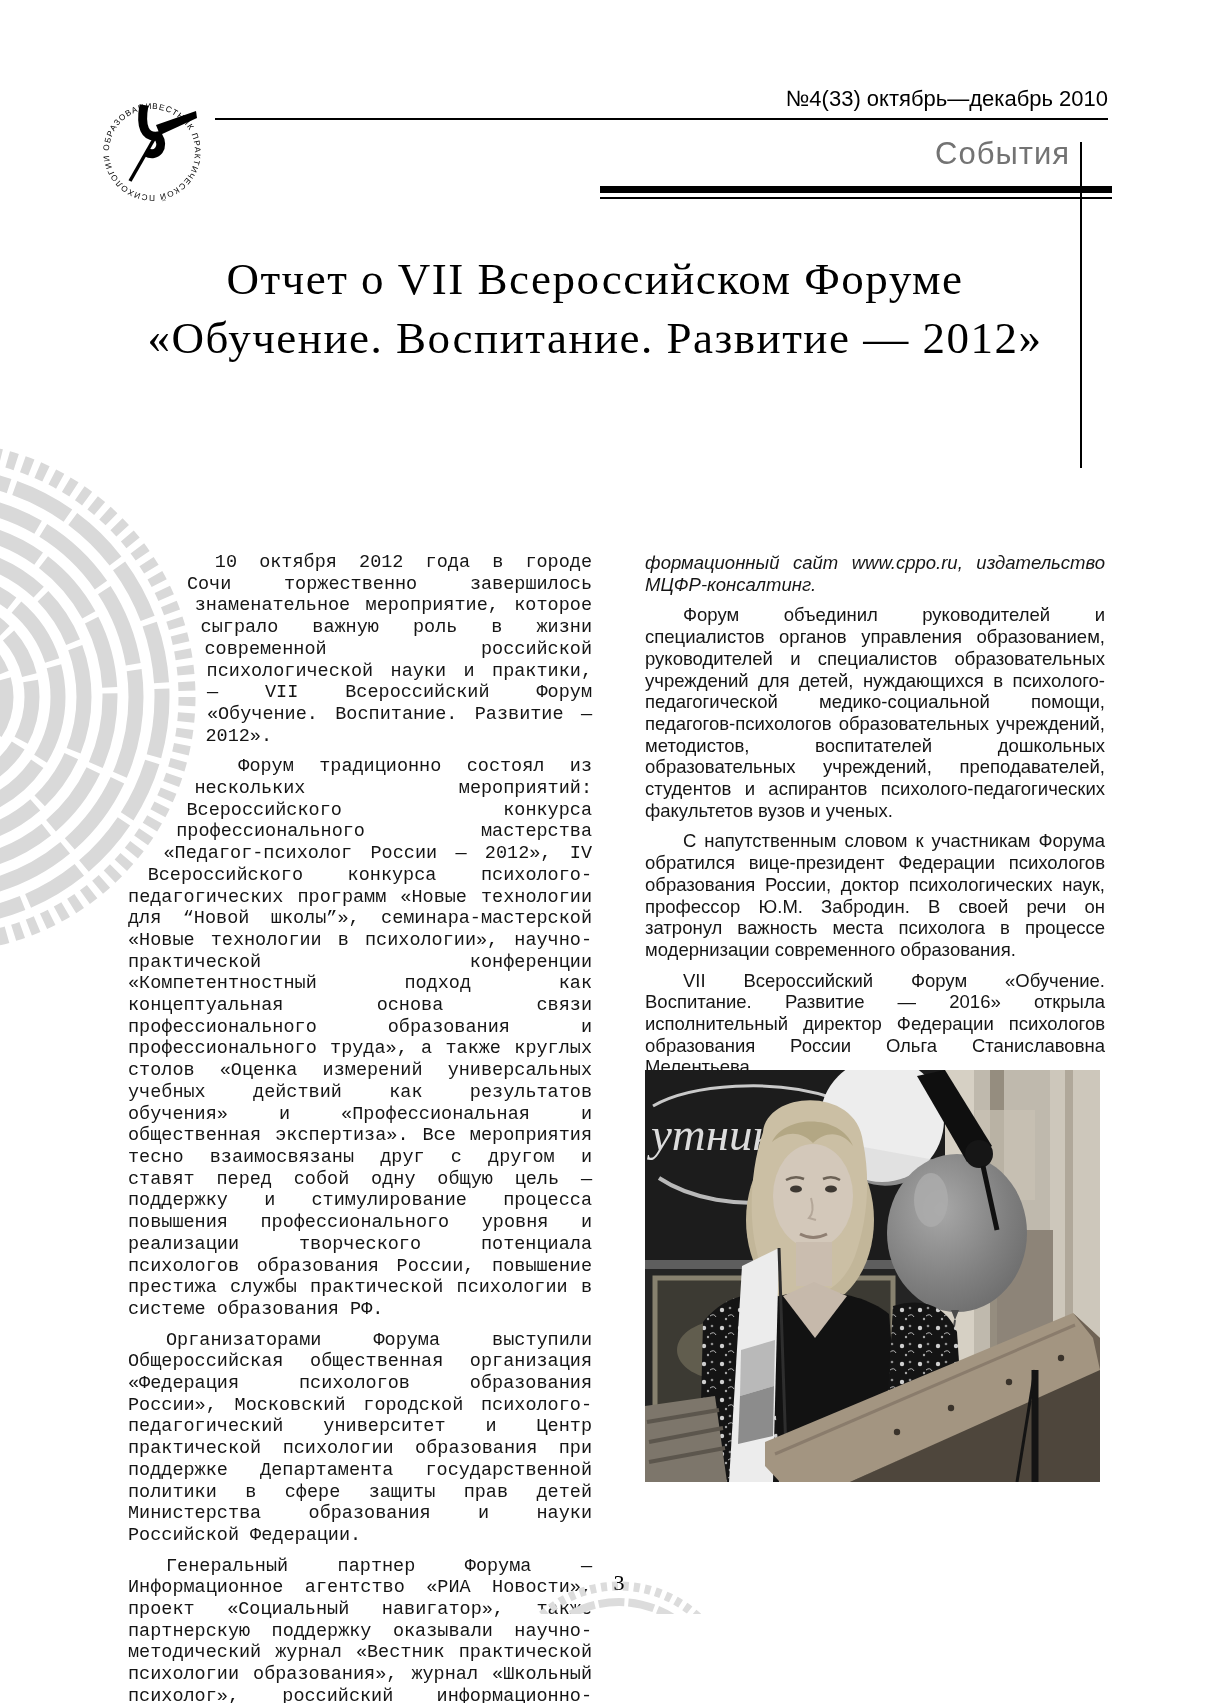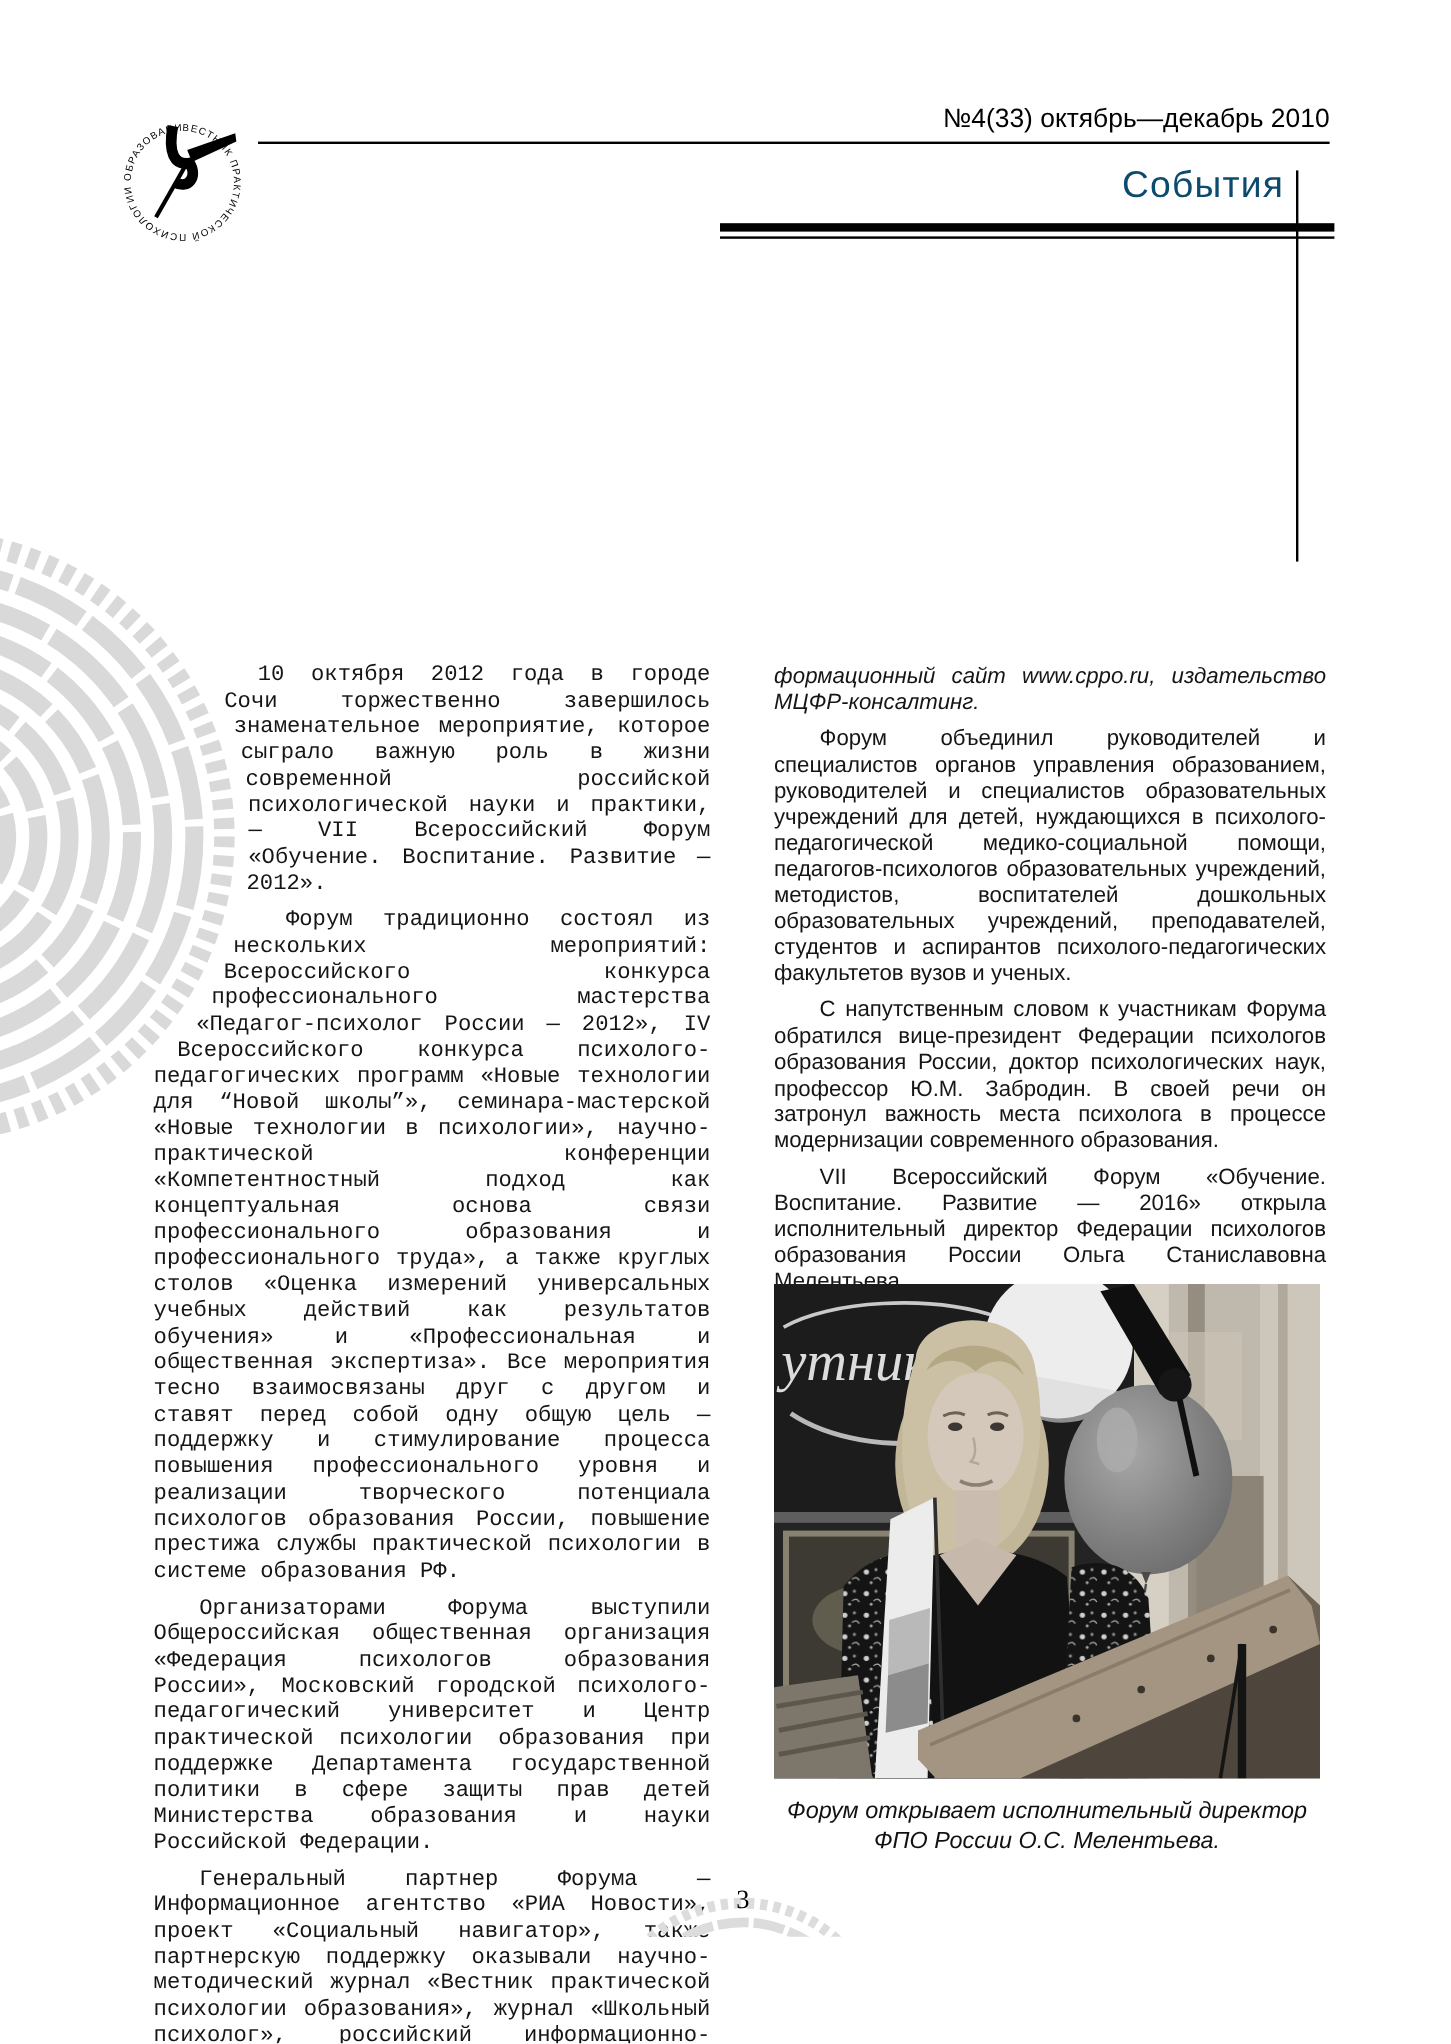--- a/index.html
+++ b/index.html
@@ -8,21 +8,21 @@
     overflow:hidden; font-family:"Liberation Sans", sans-serif; color:#141414;
   }
   
   .issue{
     position:absolute; top:86px; left:0; width:1108px; text-align:right;
     font-size:22px; letter-spacing:0; color:#000;
   }
   .header-rule{position:absolute; top:118px; left:215px; width:893px; height:2px; background:#000;}
   .section-heading{
     position:absolute; top:136px; left:0; width:1070px; text-align:right;
-    font-size:31px; font-weight:400; letter-spacing:1px; color:#0c4a6e;
+    font-size:31px; font-weight:400; letter-spacing:1px; color:#737373;
   }
   .section-vline{position:absolute; left:1080px; top:142px; width:2px; height:326px; background:#000;}
   .rule-thick{position:absolute; left:600px; top:186px; width:512px; height:7px; background:#000;}
   .rule-thin{position:absolute; left:600px; top:197px; width:512px; height:2px; background:#000;}
   
   .logo{position:absolute; left:100px; top:93px; width:104px; height:114px;}
   
   .main-title{
     position:absolute; top:250px; left:110px; width:970px; text-align:center;
     font-family:"Liberation Serif", serif; font-size:45px; line-height:59px;
@@ -77,20 +77,24 @@
     </svg>
   </div>
 
   <div class="issue">№4(33) октябрь—декабрь 2010</div>
   <div class="header-rule"></div>
   <div class="section-heading">События</div>
   <div class="section-vline"></div>
   <div class="rule-thick"></div>
   <div class="rule-thin"></div>
 
+  <div class="main-title">
+    <div>Отчет о VII Всероссийском Форуме</div>
+    <div>«Обучение. Воспитание. Развитие — 2012»</div>
+  </div>
 
   <svg class="wm-left" viewBox="0 0 520 520">
     <g fill="none" stroke="#d9d9d9">
       <circle cx="260" cy="260" r="247" stroke-width="17" stroke-dasharray="9 7"></circle>
       <circle cx="260" cy="260" r="222" stroke-width="15" stroke-dasharray="60 6"></circle>
       <circle cx="260" cy="260" r="196" stroke-width="15" stroke-dasharray="80 6"></circle>
       <circle cx="260" cy="260" r="170" stroke-width="15" stroke-dasharray="70 6"></circle>
       <circle cx="260" cy="260" r="144" stroke-width="15" stroke-dasharray="55 6"></circle>
       <circle cx="260" cy="260" r="118" stroke-width="15" stroke-dasharray="65 6"></circle>
       <circle cx="260" cy="260" r="92" stroke-width="15" stroke-dasharray="45 6"></circle>
@@ -214,24 +218,20 @@
         <line x1="390" y1="300" x2="372" y2="412" stroke="#141414" stroke-width="3"></line>
       </g>
 
       <g>
         <polygon points="0,336 70,326 82,412 0,412" fill="#7d766b"></polygon>
         <path d="M2 352 L74 340 M4 372 L78 358 M4 392 L80 378" stroke="#5c564d" stroke-width="4" fill="none"></path>
       </g>
     </svg>
   </div>
 
-  <div class="caption">
-    <div>Форум открывает исполнительный директор</div>
-    <div>ФПО России О.С. Мелентьева.</div>
-  </div>
 
   <div class="wm-bottom">
     <svg width="244" height="244" viewBox="0 0 244 244">
       <g fill="none" stroke="#dcdcdc">
         <circle cx="122" cy="128" r="116" stroke-width="9" stroke-dasharray="6 5"></circle>
         <circle cx="122" cy="128" r="100" stroke-width="8" stroke-dasharray="26 4"></circle>
         <circle cx="122" cy="128" r="84" stroke-width="8" stroke-dasharray="22 4"></circle>
         <circle cx="122" cy="128" r="68" stroke-width="8" stroke-dasharray="18 4"></circle>
         <circle cx="122" cy="128" r="52" stroke-width="8"></circle>
       </g>

